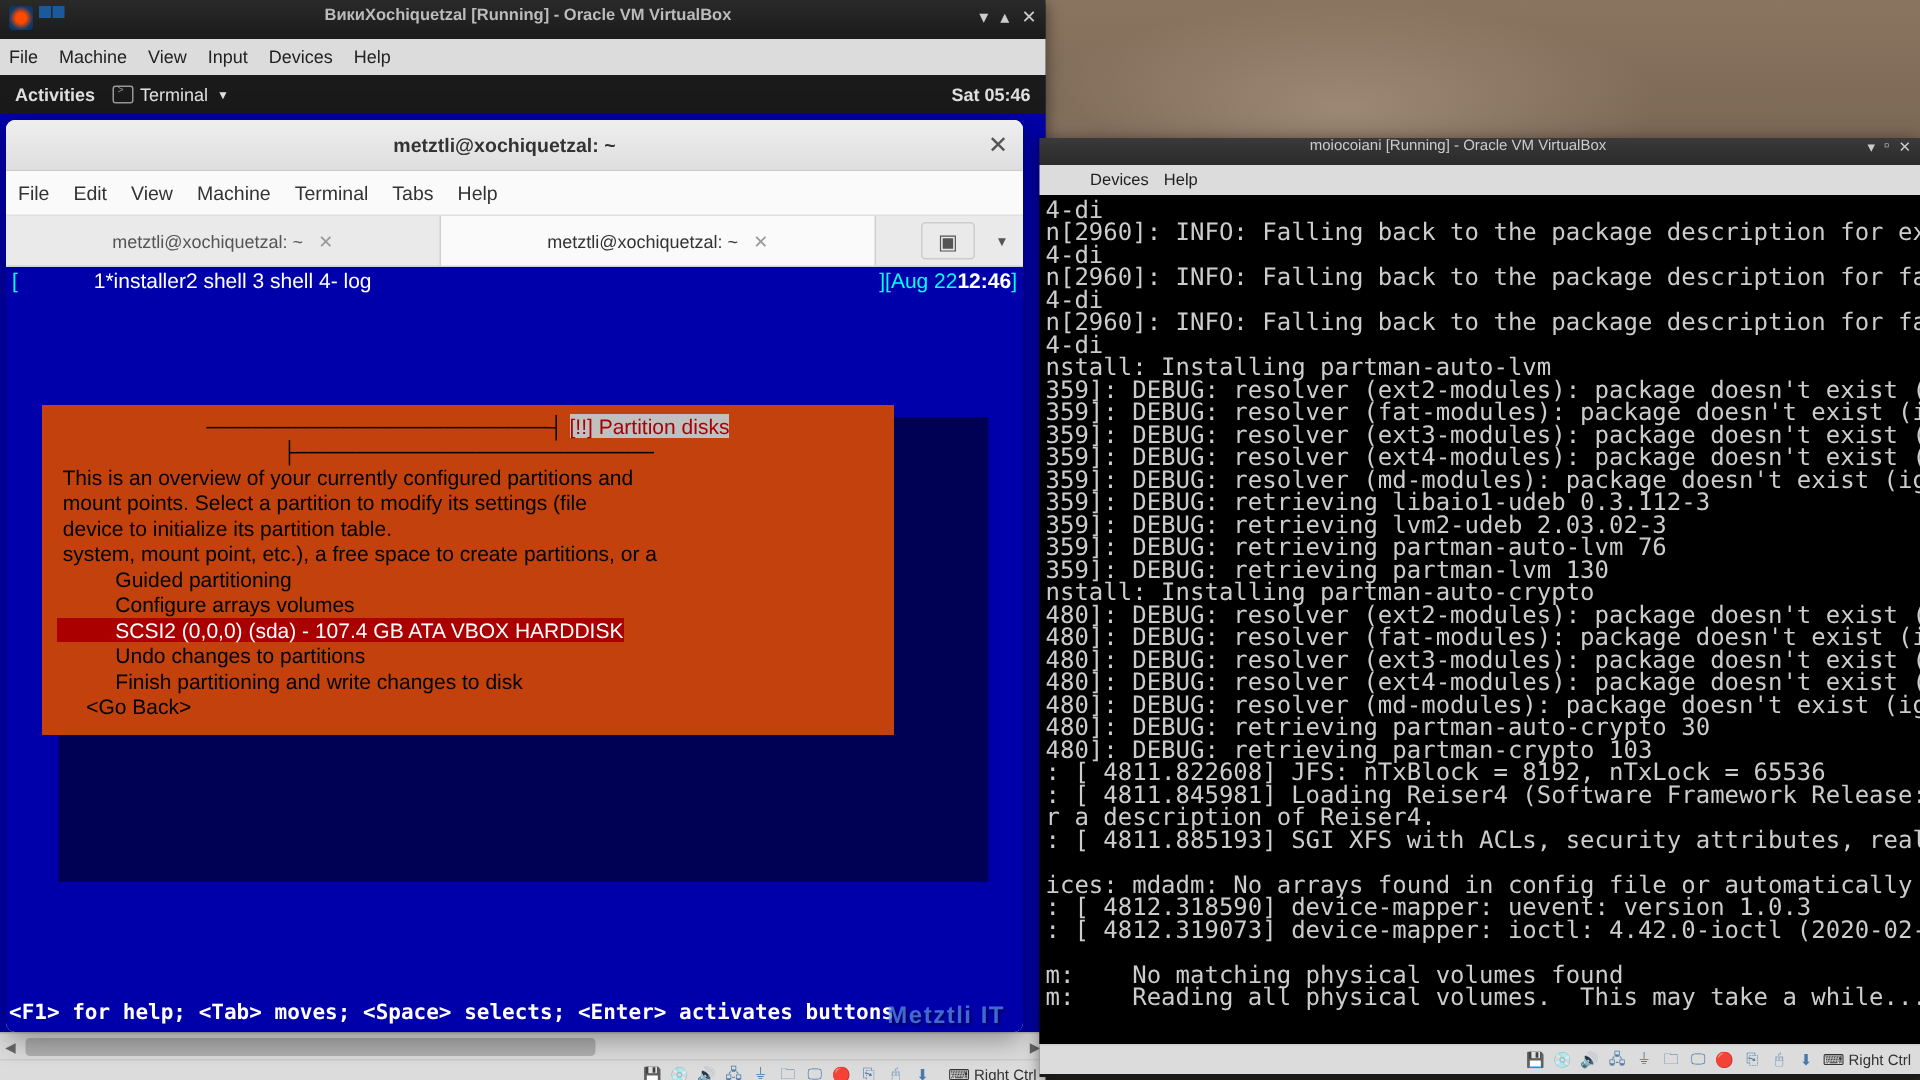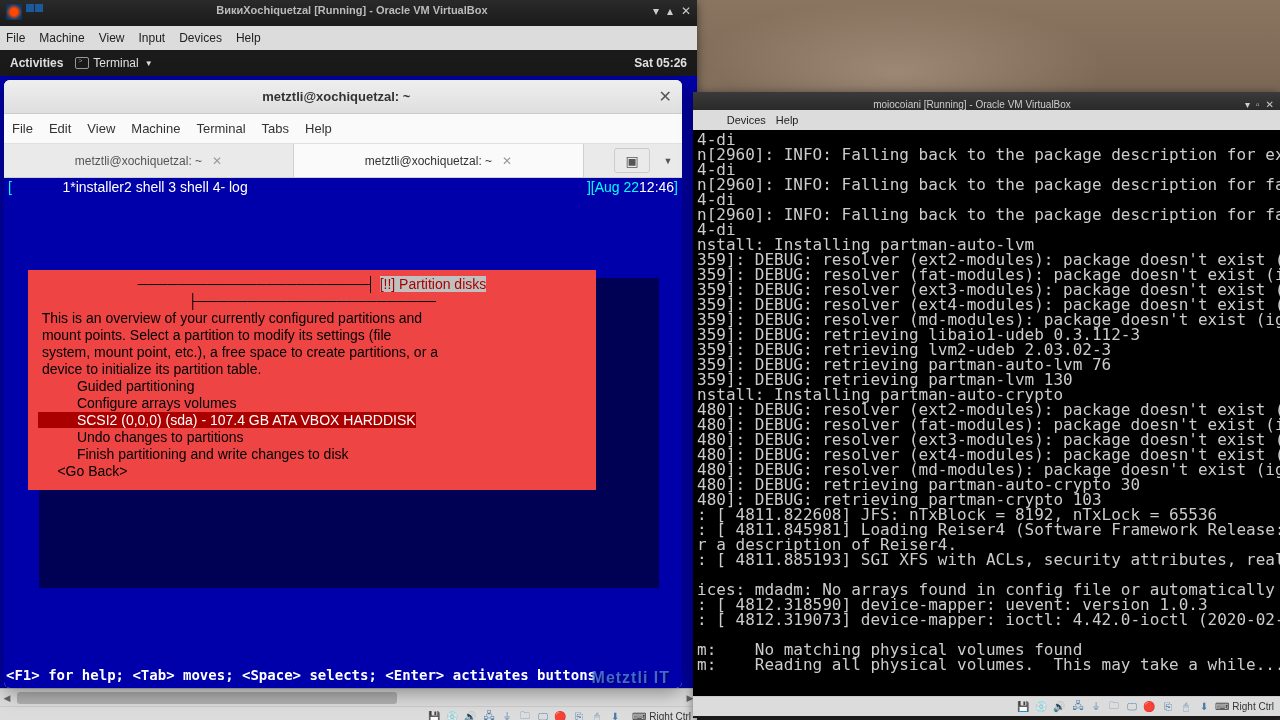--- a/index.html
+++ b/index.html
@@ -39,41 +39,41 @@
 .term-tab.active{background:#fafafa;color:#333}
 .term-tab .x{color:#999;font-size:12px}
 .term-tabs .newtab{width:36px;display:flex;align-items:center;justify-content:center;font-size:14px;color:#555;border:1px solid #ccc;margin:4px 4px 4px auto;border-radius:3px;cursor:pointer}
 .term-tabs .more{width:28px;display:flex;align-items:center;justify-content:center;font-size:9px;color:#555;cursor:pointer}
 .term-body{flex:1;background:#0000aa;font-family:'Liberation Mono','DejaVu Sans Mono',monospace;font-size:14px;line-height:17px;color:#c0c0c0;position:relative;padding:0}
 .tmux-bar{display:flex;background:#0000aa;padding:0 4px;height:18px;align-items:center}
 .tmux-bar .lb{color:#00ffff}
 .tmux-bar .sess{color:#fff}
 .tmux-bar .rb{color:#00ffff;margin-left:auto}
 .tmux-bar .date{color:#00ffff}
-.tmux-bar .time{color:#fff;font-weight:normal}
+.tmux-bar .time{color:#fff;font-weight:bold}
 .dialog-shadow{position:absolute;left:35px;top:100px;width:620px;height:310px;background:rgba(0,0,0,.5)}
-.dialog{position:absolute;left:24px;top:92px;width:568px;background:#ef4444;color:#000;padding:6px 10px 10px 10px}
+.dialog{position:absolute;left:24px;top:92px;width:568px;background:#c2410c;color:#000;padding:6px 10px 10px 10px}
 .dialog .frame-title{text-align:center}
 .dialog .frame-title .red{color:#aa0000;background:#c0c0c0;font-weight:normal}
 .dialog .line{white-space:pre}
 .dialog .sel{background:#aa0000;color:#fff}
 .dialog .goback{color:#000}
 .help-line{position:absolute;left:2px;bottom:4px;color:#fff;font-weight:bold;font-size:14px;font-family:monospace}
 .watermark{position:absolute;right:12px;bottom:2px;font-size:16px;font-weight:bold;color:rgba(100,160,255,.65);text-shadow:1px 1px 2px rgba(0,0,40,.7);font-family:sans-serif;letter-spacing:1px}
 
 .vm1-scroll{height:18px;background:#dcdcdc;border-top:1px solid #bbb;display:flex;align-items:center}
 .vm1-scroll .thumb{width:380px;height:12px;background:#b0b0b0;border-radius:3px;margin:0 3px}
 .vm1-scroll .arr{width:14px;text-align:center;font-size:9px;color:#666;cursor:pointer}
 
 .vm1-status{height:20px;background:#dcdcdc;border-top:1px solid #ccc;display:flex;align-items:center;justify-content:flex-end;padding:0 6px;gap:4px;font-size:10px;color:#333}
 .vm1-status .sicon{width:14px;height:14px;display:inline-flex;align-items:center;justify-content:center;font-size:10px;color:#4a7aaa}
 .vm1-status .hostkey{color:#333;margin-left:6px}
 
 .vm2{position:absolute;left:693px;top:92px;width:587px;height:626px;background:#1a1a1a;box-shadow:0 2px 10px rgba(0,0,0,.5)}
-.vm2-title{height:18px;background:linear-gradient(#3a3a3a,#2a2a2a);display:flex;align-items:flex-end;color:#ccc;font-size:10px;padding:0 6px}
+.vm2-title{height:18px;background:linear-gradient(#3a3a3a,#2a2a2a);display:flex;align-items:flex-start;color:#ccc;font-size:10px;padding:0 6px}
 .vm2-title .t{flex:1;text-align:center}
 .vm2-title .winbtns{display:flex;gap:6px;font-size:10px}
 .vm2-title .winbtns span{cursor:pointer}
 .vm2-menu{height:20px;background:#dcdcdc;display:flex;align-items:center;font-size:11px;color:#222;padding:0 6px;gap:10px}
 .vm2-menu span{cursor:pointer}
 .vm2-body{height:566px;background:#000;color:#ccc;font-family:monospace;font-size:16px;line-height:15px;padding:2px 4px;overflow:hidden;white-space:pre}
 .vm2-status{height:20px;background:#dcdcdc;border-top:1px solid #ccc;display:flex;align-items:center;justify-content:flex-end;padding:0 6px;gap:4px;font-size:10px;color:#333}
 .vm2-status .sicon{width:14px;height:14px;display:inline-flex;align-items:center;justify-content:center;font-size:10px;color:#4a7aaa}
 </style>
 </head>
@@ -104,21 +104,21 @@
       <span>Devices</span>
       <span>Help</span>
     </div>
     <div class="gnome-top">
       <span class="activities">Activities</span>
       <span class="appname">
         <span class="ticon"></span>
         <span>Terminal</span>
         <span class="caret">▼</span>
       </span>
-      <span class="clock">Sat 05:26</span>
+      <span class="clock">Sat 05:46</span>
     </div>
 
     <div class="guest-area">
       <div class="term-window">
         <div class="term-titlebar">
           <span class="tt">metztli@xochiquetzal: ~</span>
           <span class="close">✕</span>
         </div>
         <div class="term-menubar">
           <span>File</span>
@@ -151,22 +151,22 @@
             <span class="date"> Aug 22 </span>
             <span class="time">12:46</span>
             <span class="lb">]</span>
           </div>
 
           <div class="dialog-shadow"></div>
           <div class="dialog">
             <div class="frame-title">───────────────────────┤ <span class="red">[!!] Partition disks</span> ├────────────────────────</div>
             <div class="line"> This is an overview of your currently configured partitions and</div>
             <div class="line"> mount points. Select a partition to modify its settings (file</div>
+            <div class="line"> device to initialize its partition table.</div>
             <div class="line"> system, mount point, etc.), a free space to create partitions, or a</div>
-            <div class="line"> device to initialize its partition table.</div>
             <div class="line"></div>
             <div class="line">          Guided partitioning</div>
             <div class="line">          Configure arrays volumes</div>
             <div class="line"></div>
             <div class="line"><span class="sel">          SCSI2 (0,0,0) (sda) - 107.4 GB ATA VBOX HARDDISK</span></div>
             <div class="line"></div>
             <div class="line">          Undo changes to partitions</div>
             <div class="line">          Finish partitioning and write changes to disk</div>
             <div class="line"></div>
             <div class="line goback">     &lt;Go Back&gt;</div>

